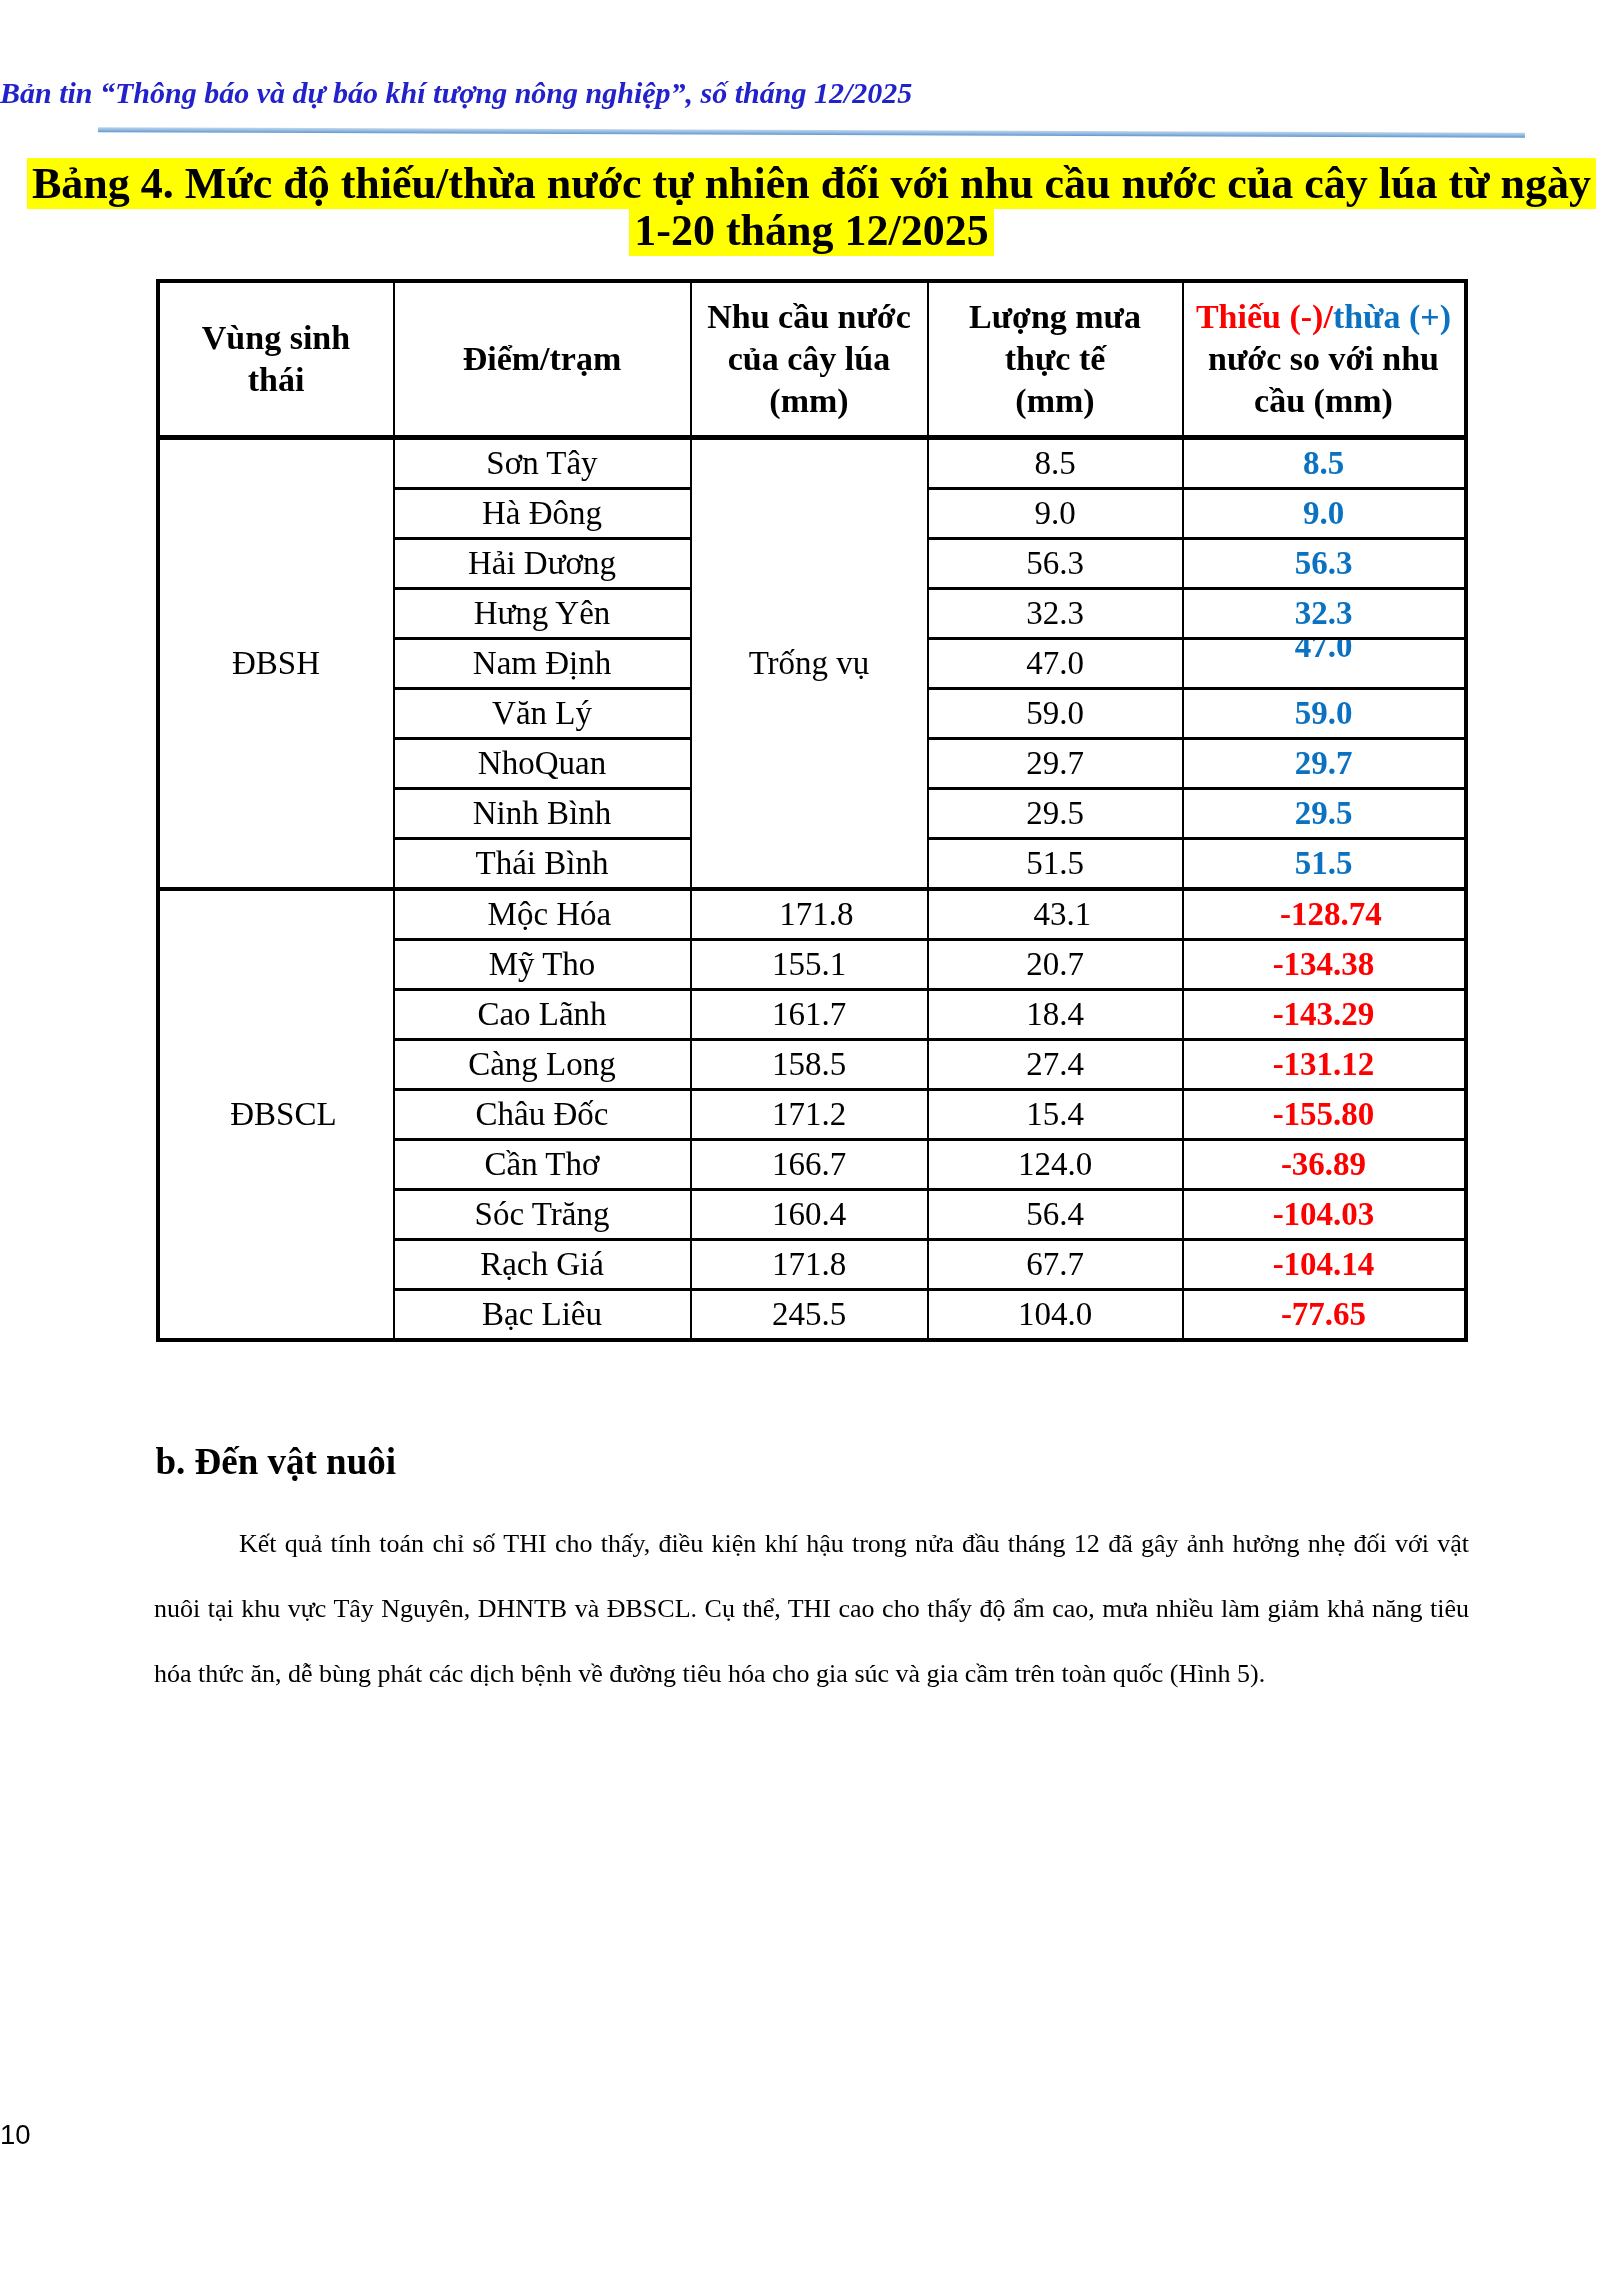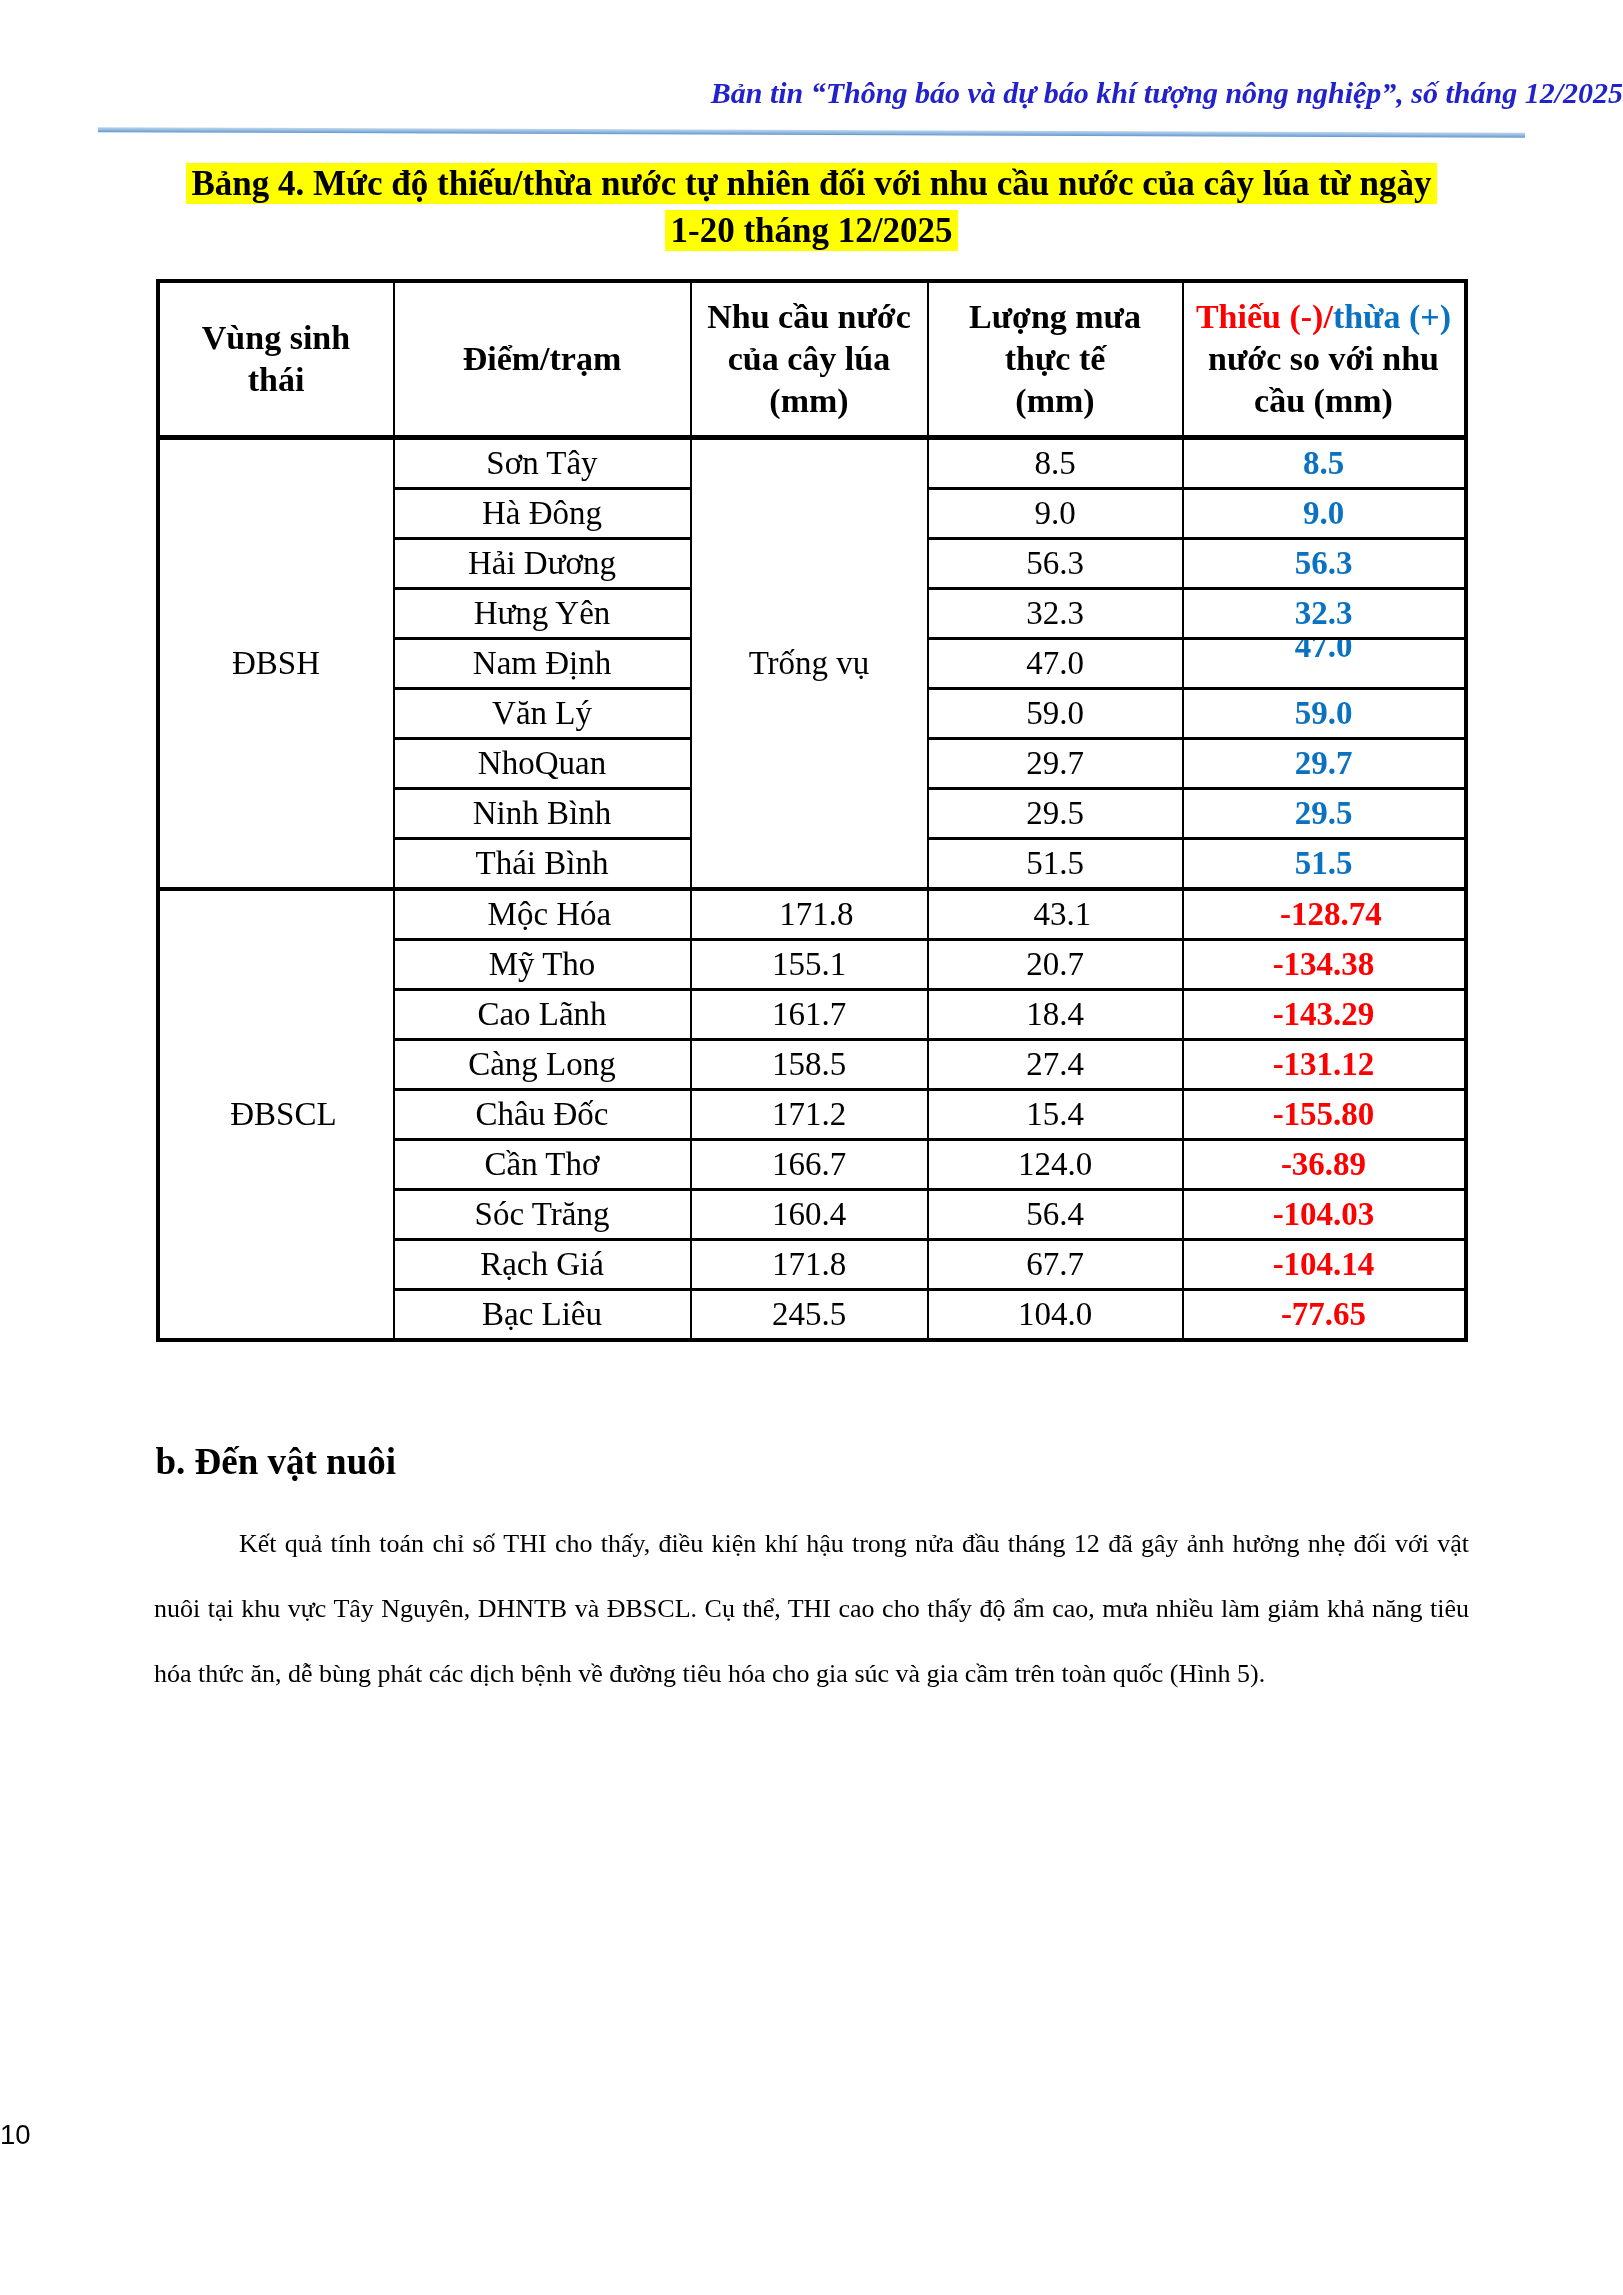--- a/index.html
+++ b/index.html
@@ -8,39 +8,39 @@
     background:#ffffff;
     position:relative;
     font-family:"Liberation Serif","DejaVu Serif",serif;
     color:#000;
     overflow:hidden;
   }
 
   
   .doc-header {
     padding-top:76px;
-    text-align:right;
+    text-align:left;
     font-size:30px;
     font-style:italic;
     font-weight:bold;
     color:#2222CC;
   }
   .header-rule {
     margin:19.6px auto 0 auto;
     width:1427px; height:4.6px;
     background:linear-gradient(to bottom,#bdd5ec 0%,#8fb7de 55%,#5f97cf 100%);
     transform:rotate(0.22deg);
   }
 
   
   .table-title {
     margin-top:26px;
     text-align:center;
     font-weight:bold;
-    font-size:35px;
+    font-size:44px;
     line-height:47px;
   }
   .table-title .hl {
     background:#FFFF00;
     padding:1.3px 5.2px;
   }
 
   
   table.water-table {
     margin:25px auto 12px auto;

